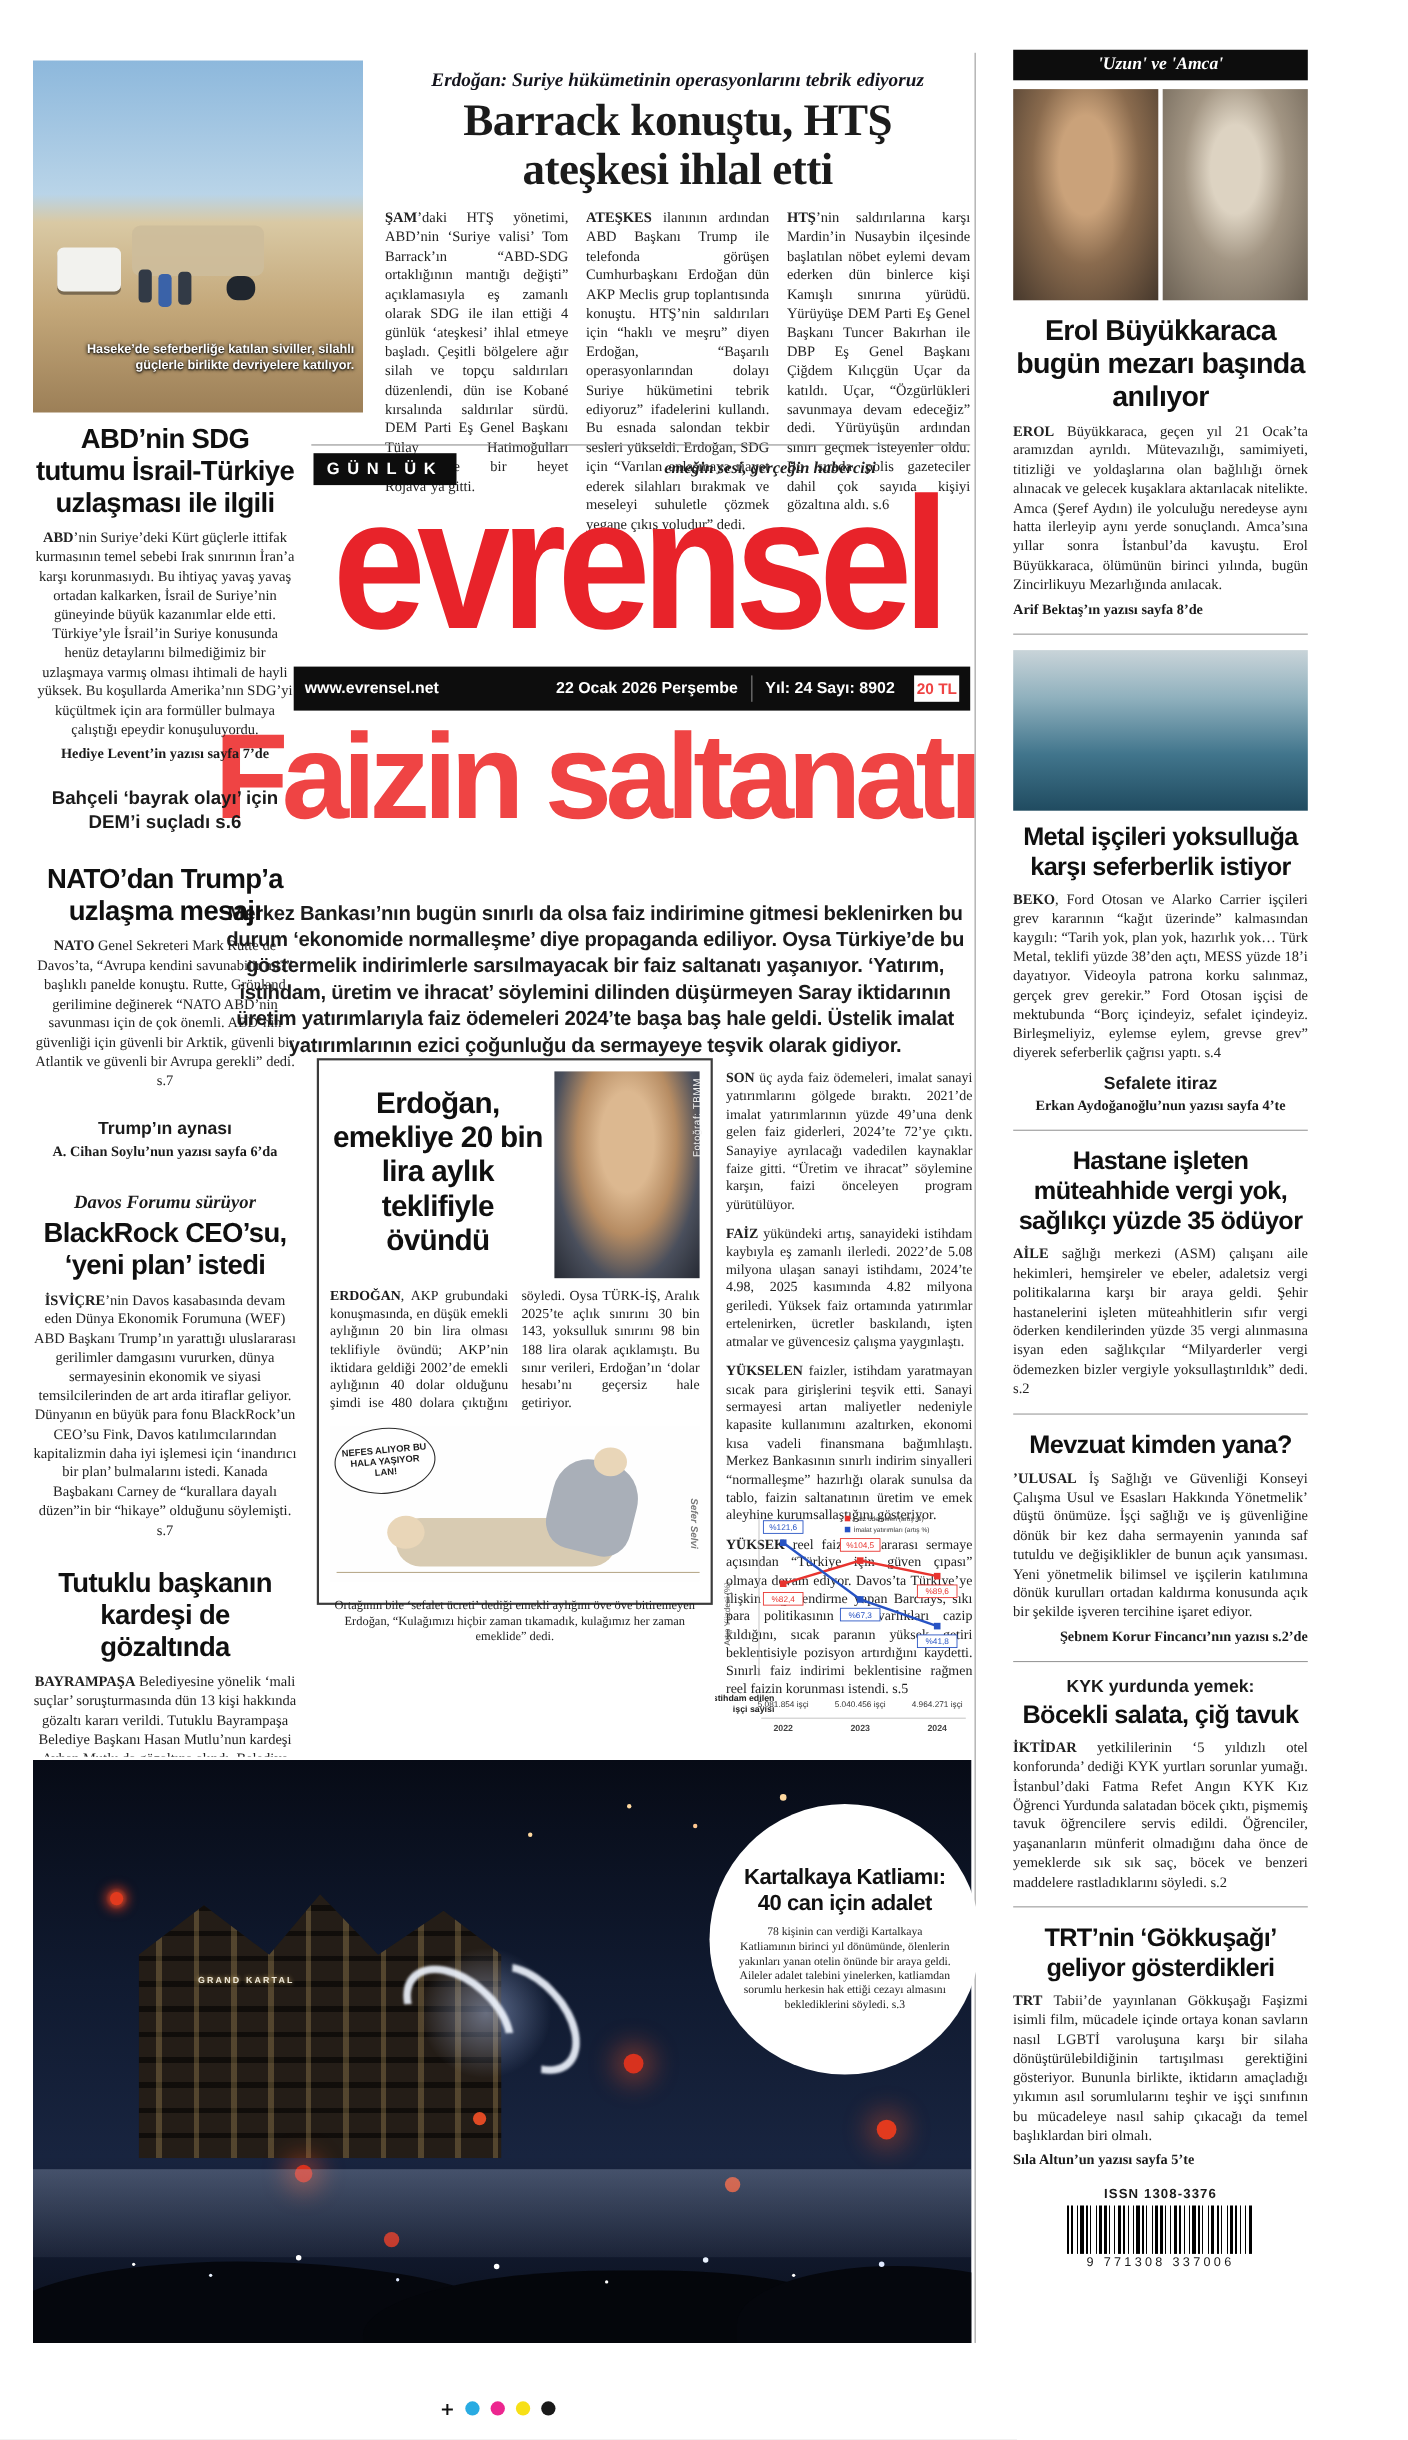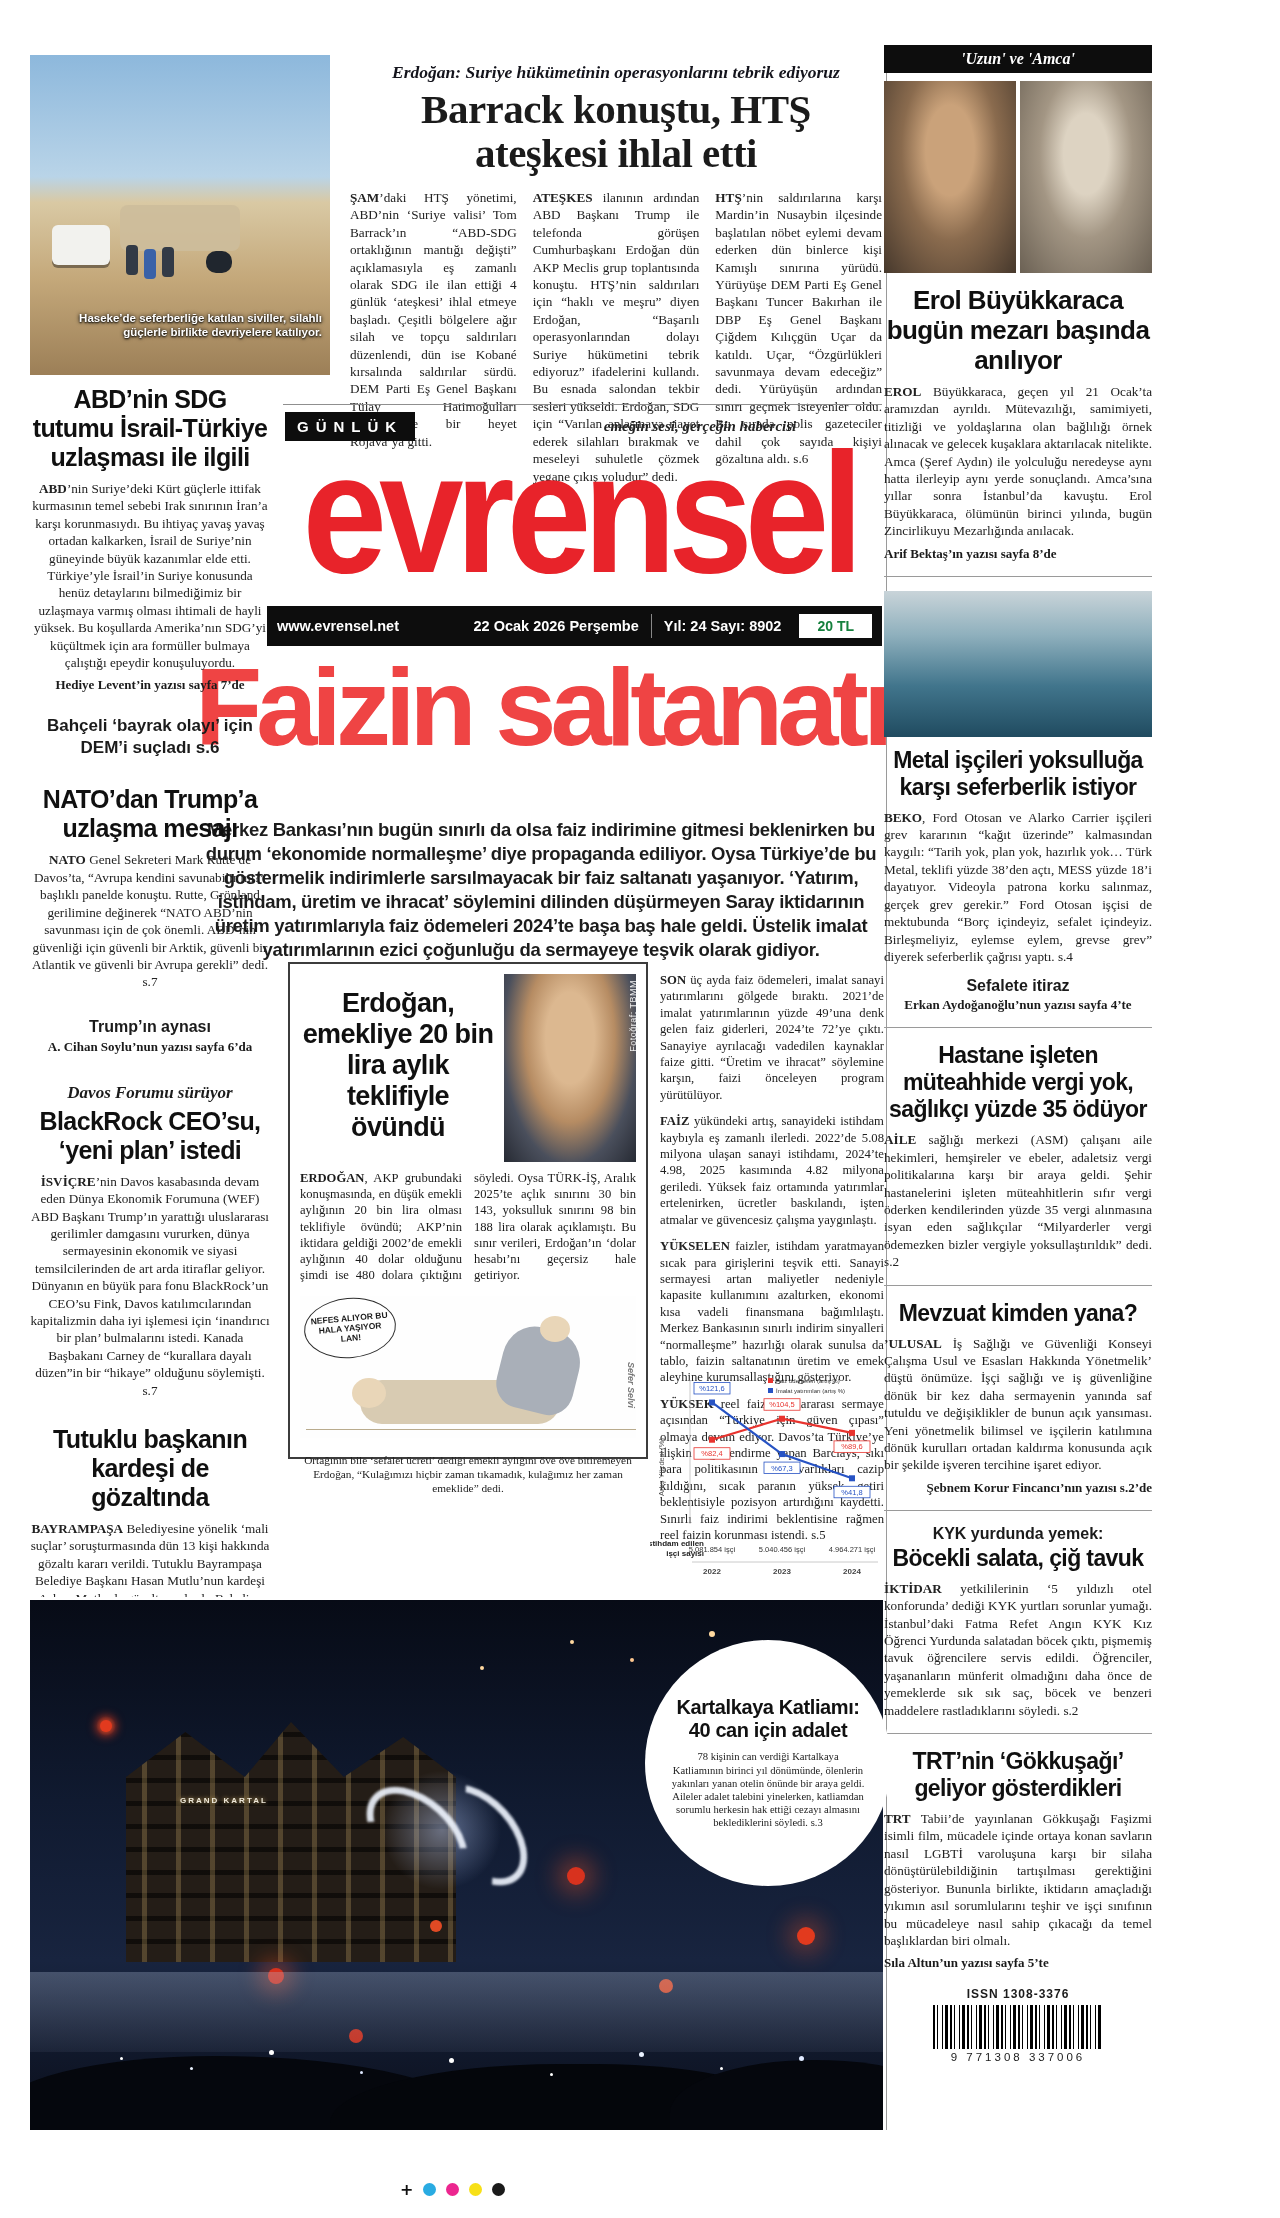--- a/index.html
+++ b/index.html
@@ -33,21 +33,21 @@
   .tagline{left:520px;top:418px;width:360px;text-align:center;font-style:italic;font-weight:bold;
      font-size:15px;color:#222;}
   .logo{left:276px;top:428px;width:606px;text-align:center;color:#e8232a;
      font:bold 152px/1 "Liberation Sans","DejaVu Sans",sans-serif;letter-spacing:-8px;
      transform:scaleY(1.12);transform-origin:top;}
   .mbar{left:267px;top:606px;width:615px;height:40px;background:#0d0d0d;color:#fff;display:flex;
      align-items:center;font-family:"Liberation Sans","DejaVu Sans",sans-serif;box-sizing:border-box;padding:0 10px;}
   .mbar .url{font-weight:bold;font-size:14.5px;}
   .mbar .date{margin-left:auto;font-weight:bold;font-size:14.5px;padding-right:12px;}
   .mbar .issue{border-left:1px solid #888;padding:4px 12px;font-weight:bold;font-size:14.5px;}
-  .price{background:#fff;color:#15803d;font-weight:bold;font-size:14px;padding:4px 18px;margin-left:6px;}
+  .price{background:#fff;color:#ef4444;font-weight:bold;font-size:14px;padding:4px 2px;margin-left:6px;}
   
   .main-head{left:195px;top:652px;width:690px;text-align:center;white-space:nowrap;
      font:bold 110px/1 "Liberation Sans","DejaVu Sans",sans-serif;letter-spacing:-6px;color:#ef4444;}
   .deck{left:197px;top:818px;width:688px;text-align:center;
      font:bold 18.5px/24px "Liberation Sans","DejaVu Sans",sans-serif;color:#1c1c1c;letter-spacing:-0.3px;}
   
   .left-rail{left:30px;top:385px;width:240px;height:1212px;overflow:hidden;}
   .lr-h1{font-size:25px;line-height:29px;margin:0 0 8px;}
   .lr-h2{font-size:25px;line-height:29px;margin:26px 0 8px;}
   .bahceli{font:bold 17px/22px "Liberation Sans","DejaVu Sans",sans-serif;text-align:center;margin:22px 0 0;}
@@ -115,21 +115,21 @@
      box-shadow:70px 10px 0 0 #eaf2ff,150px -6px 0 1px #fff,240px 14px 0 0 #dfe9ff,330px 2px 0 1px #fff,
        430px 16px 0 0 #fff,520px -4px 0 1px #eaf2ff,600px 10px 0 0 #fff,680px 0 0 1px #dfe9ff;}
   
   .badge{left:645px;top:1640px;width:246px;height:246px;border-radius:50%;background:#fff;
      box-sizing:border-box;padding:30px 26px;display:flex;flex-direction:column;justify-content:center;
      text-align:center;z-index:5;}
   .badge-h{font:bold 20px/23px "Liberation Sans","DejaVu Sans",sans-serif;letter-spacing:-0.4px;color:#111;}
   .badge-b{font-size:10.6px;line-height:13.2px;margin-top:8px;text-align:center;color:#222;}
   
   .v-rule{left:886px;top:48px;width:0;height:2082px;border-left:1px solid #9a9a9a;}
-  .right-rail{left:884px;top:45px;width:268px;height:2120px;overflow:hidden;}
+  .right-rail{left:921px;top:45px;width:268px;height:2120px;overflow:hidden;}
   .rr-bar{background:#0d0d0d;color:#fff;text-align:center;font-style:italic;font-weight:bold;
      font-size:16px;padding:5px 0;}
   .rr-photos{display:flex;gap:4px;margin-top:8px;}
   .rr-photos>div{width:132px;height:192px;}
   .p-uzun{background:radial-gradient(ellipse at 50% 36%,#caa27a 0 26%,#8a6b4e 52%,#46382c 100%);}
   .p-amca{background:radial-gradient(ellipse at 50% 38%,#ddd3c2 0 24%,#a39684 50%,#6b6154 100%);}
   .rr-h{font-size:26px;line-height:30px;margin:12px 0 8px;}
   .rr-h2{font-size:23px;line-height:27px;margin:10px 0 8px;}
   .metal-photo{width:268px;height:146px;margin-top:2px;
      background:linear-gradient(180deg,#c9d4d9 0%,#8fb0bd 30%,#41758c 65%,#204b60 100%);}

